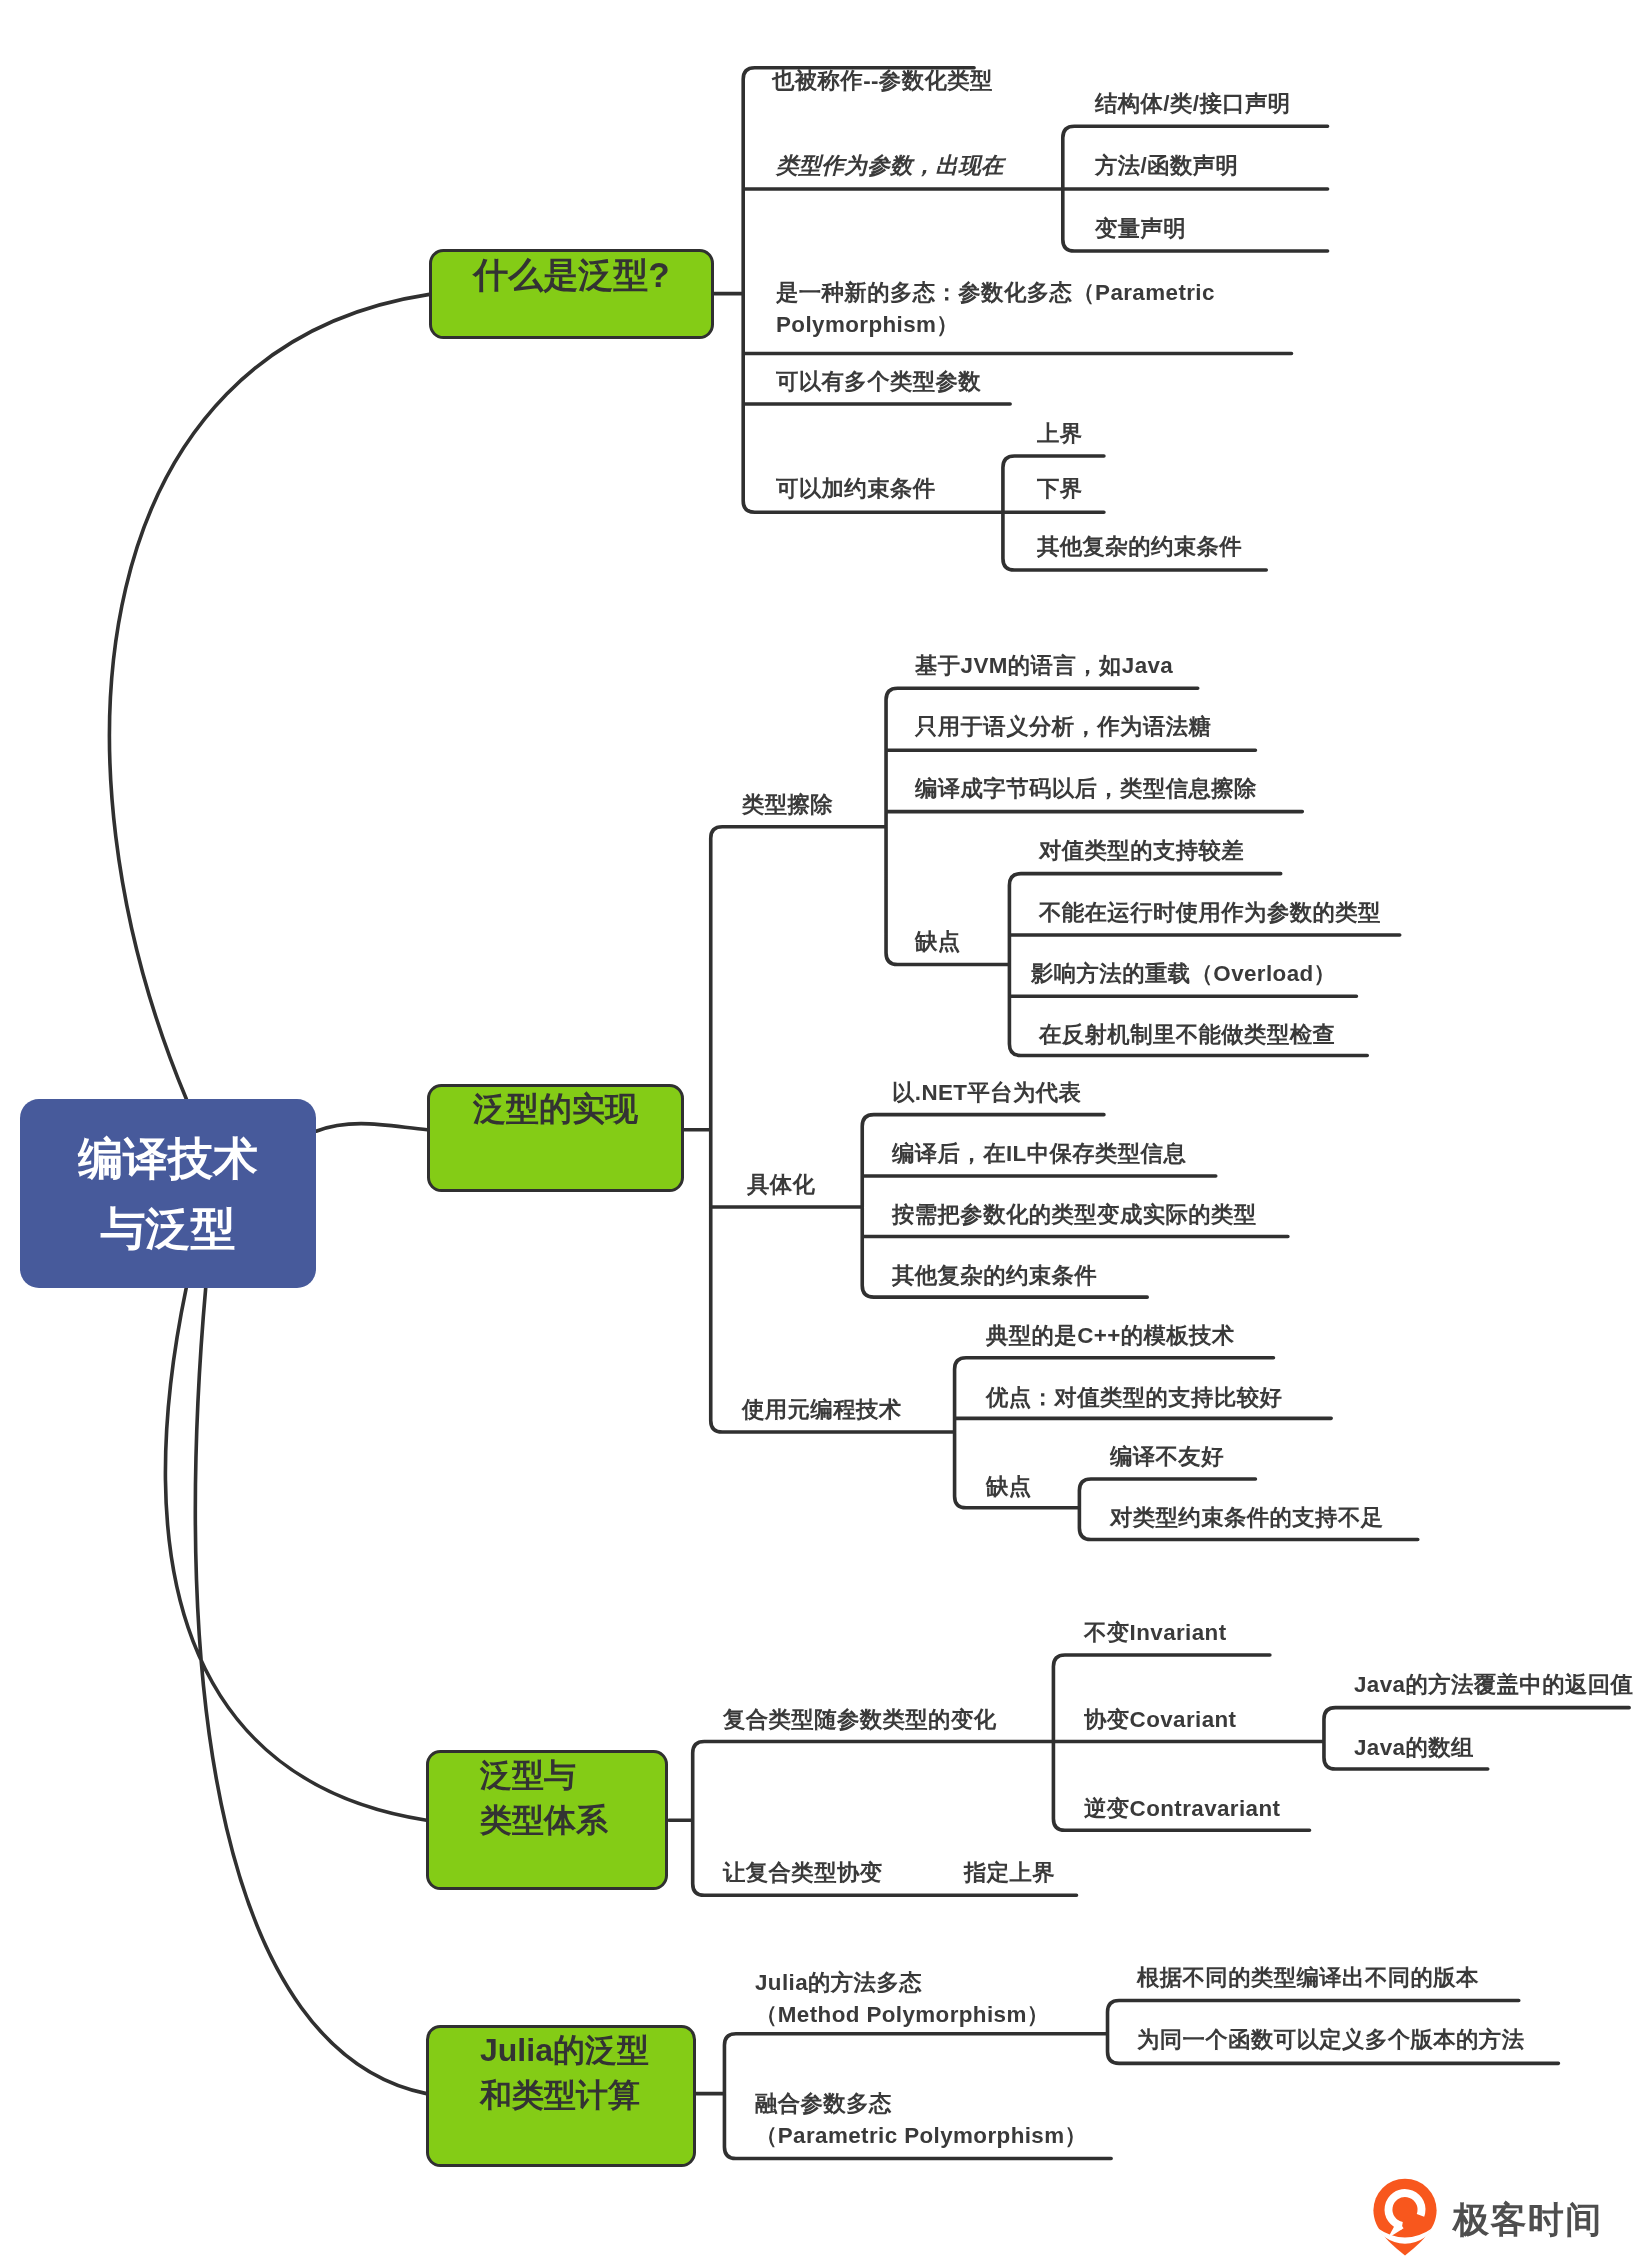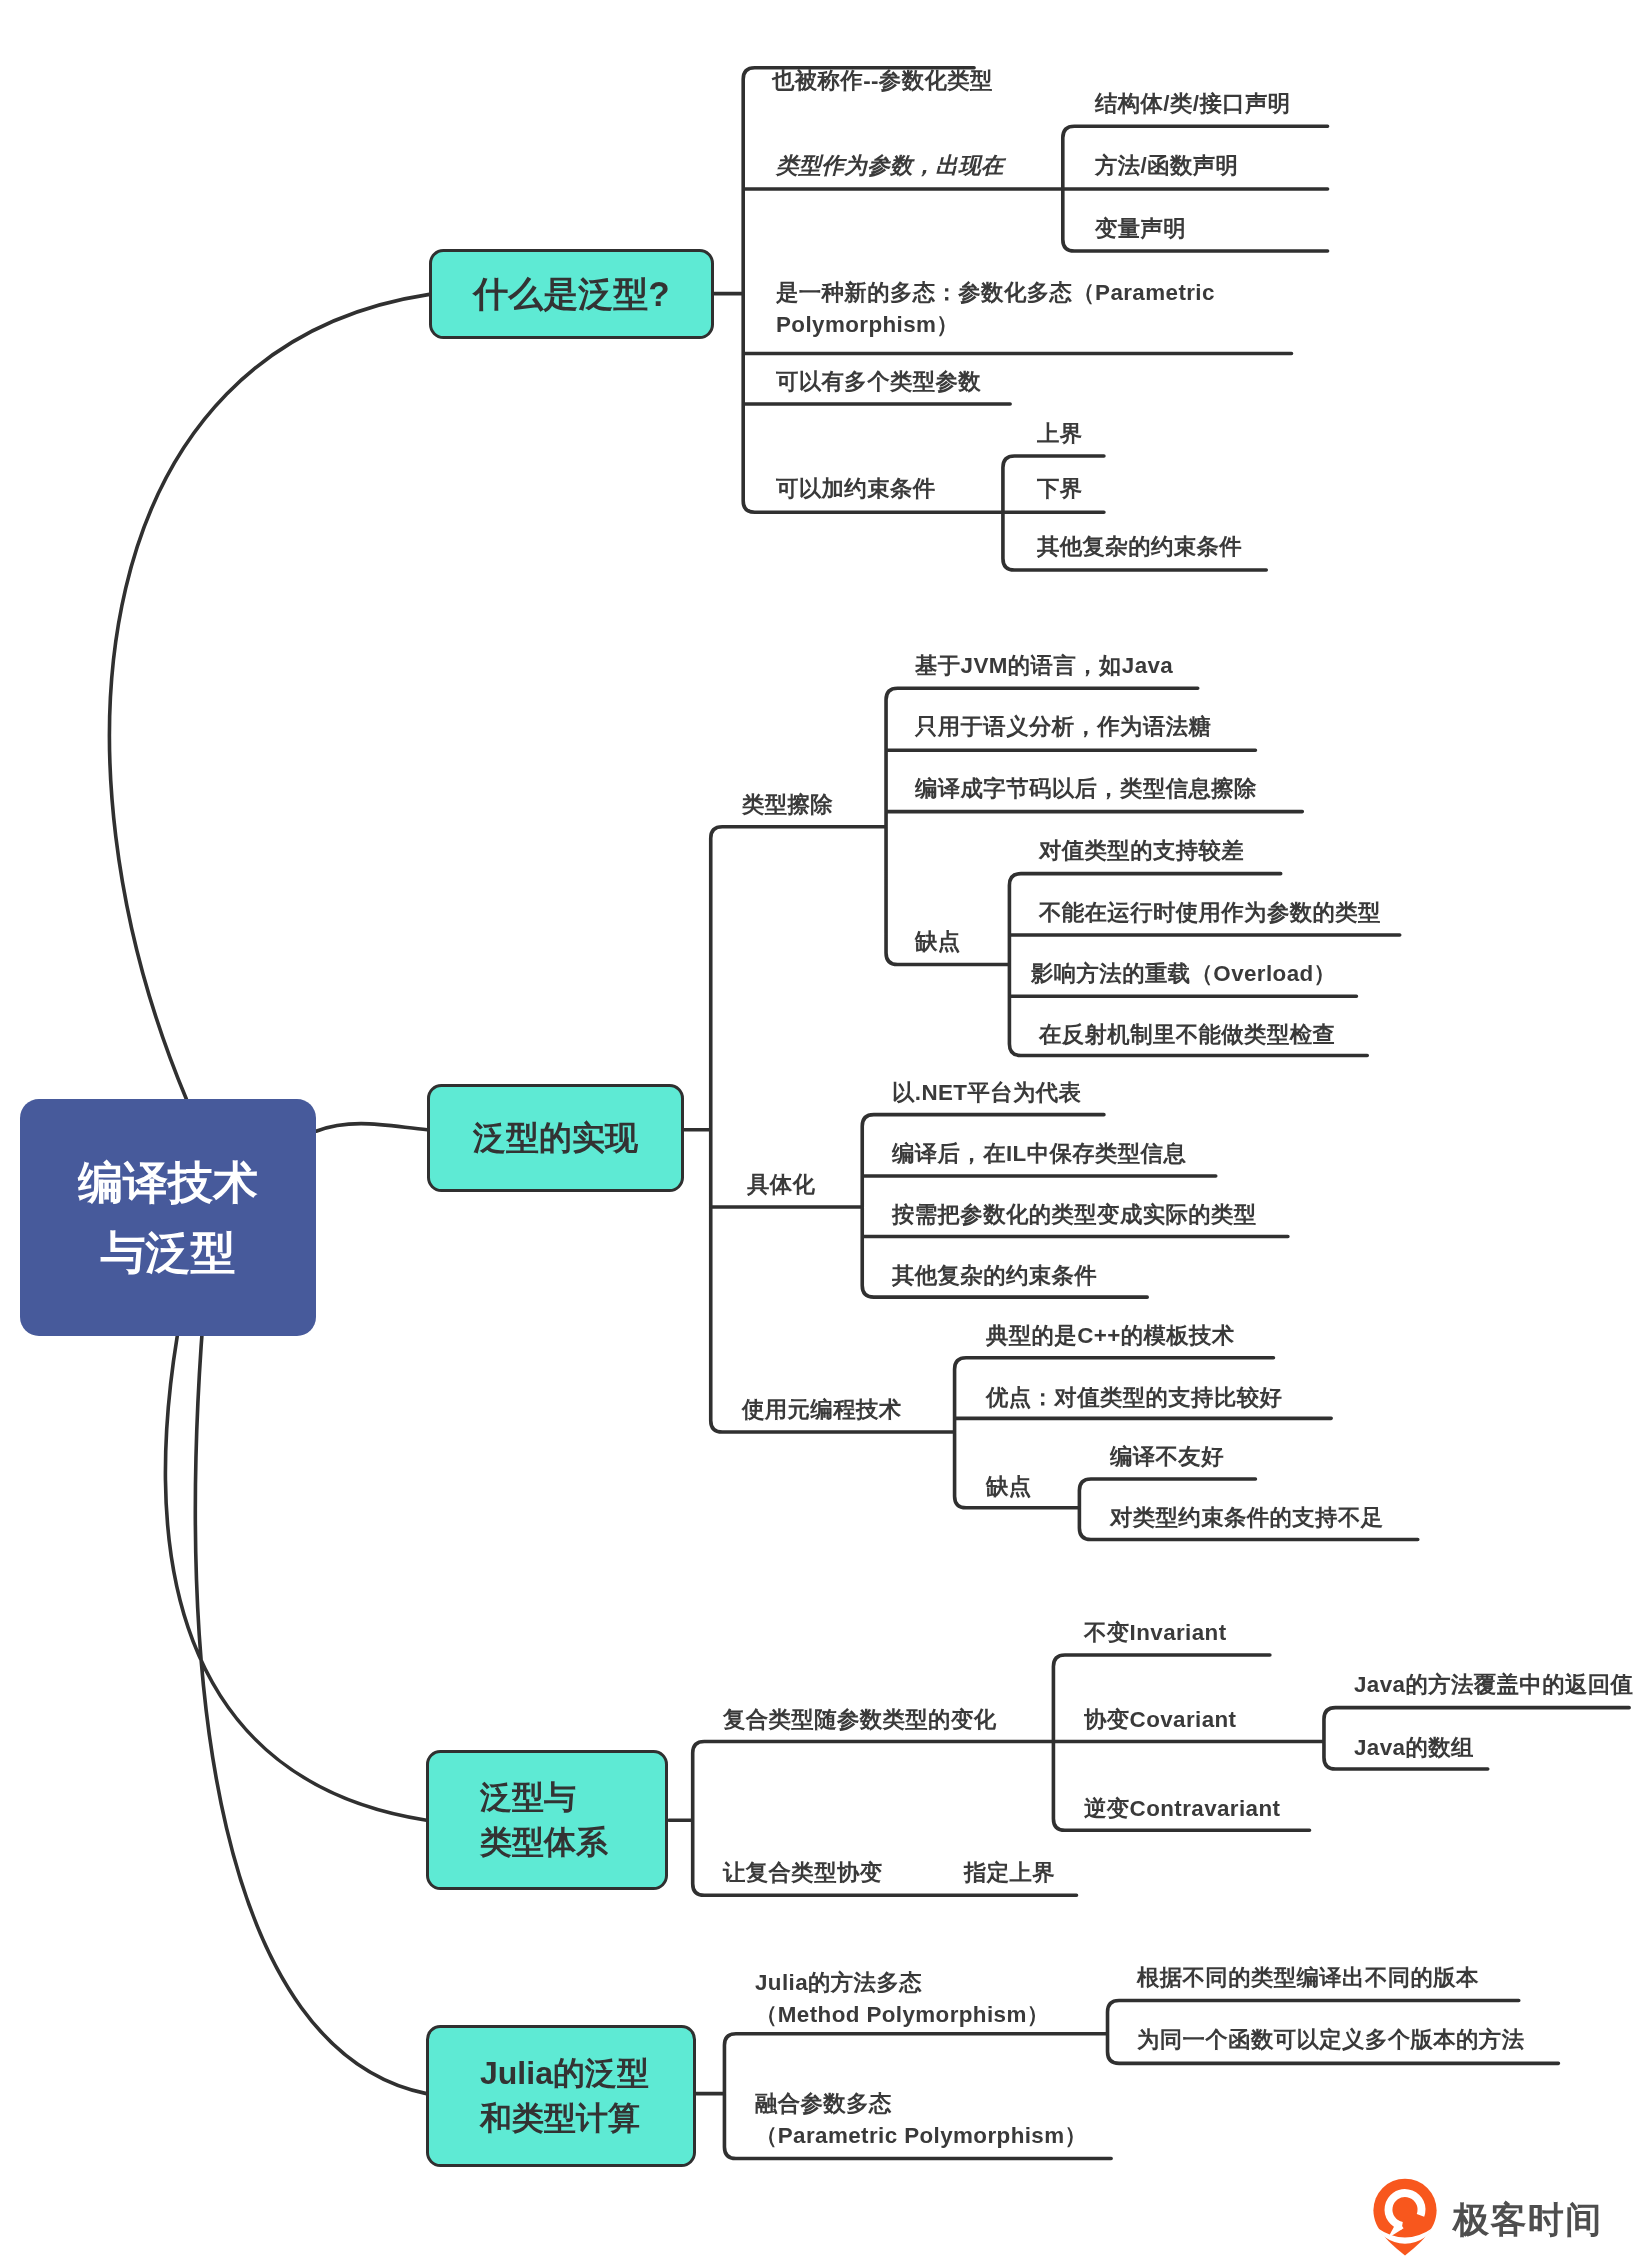--- a/index.html
+++ b/index.html
@@ -14,22 +14,22 @@
   svg.wires{position:absolute;left:0;top:0;}
   .wire{stroke:#303030;stroke-width:5;fill:none;stroke-linecap:round;stroke-linejoin:round;}
   .lbl{
     position:absolute;
     font-size:22.4px;font-weight:bold;color:#3a3a3a;
     letter-spacing:0.4px;white-space:nowrap;line-height:1.2;
   }
   .lbl.ml{white-space:pre-line;line-height:1.45;}
   .topicbox{
     position:absolute;box-sizing:border-box;
-    background:#5eead4;border:3.6px solid #303030;border-radius:14.4px;
-    display:flex;align-items:center;justify-content:center;
+    background:#84cc16;border:3.6px solid #303030;border-radius:14.4px;
+    display:flex;align-items:flex-start;justify-content:center;
     color:#333;font-weight:bold;
   }
   .topicbox.left{justify-content:flex-start;padding-left:51px;}
   .topicbox .t{white-space:pre-line;}
   .rootbox{
     position:absolute;box-sizing:border-box;
     background:#475a9b;border-radius:19px;
     display:flex;align-items:center;justify-content:center;
     color:#ffffff;font-weight:bold;font-size:45px;line-height:1.55;
     text-align:center;white-space:pre-line;
@@ -92,21 +92,21 @@
       M1851,2367 H2258  M1851,2452 H2062"></path>
 
     <path class="wire" d="
       M965,2902 H1004
       M1020,2819 Q1004,2819 1004,2835 V2976 Q1004,2992 1020,2992
       M1020,2819 H1535  M1020,2992 H1540
       M1551,2773 Q1535,2773 1535,2789 V2844 Q1535,2860 1551,2860
       M1551,2773 H2105  M1551,2860 H2160"></path>
   </svg>
 
-  <div class="rootbox" style="left:20px;top:1099px;width:296px;height:237px;">编译技术
+  <div class="rootbox" style="left:20px;top:1099px;width:296px;height:189px;">编译技术
 与泛型</div>
 
   <div class="topicbox box-l1">
     <span class="t">什么是泛型?</span>
   </div>
   <div class="topicbox box-l2">
     <span class="t">泛型的实现</span>
   </div>
   <div class="topicbox box-l3 left">
     <span class="t">泛型与

